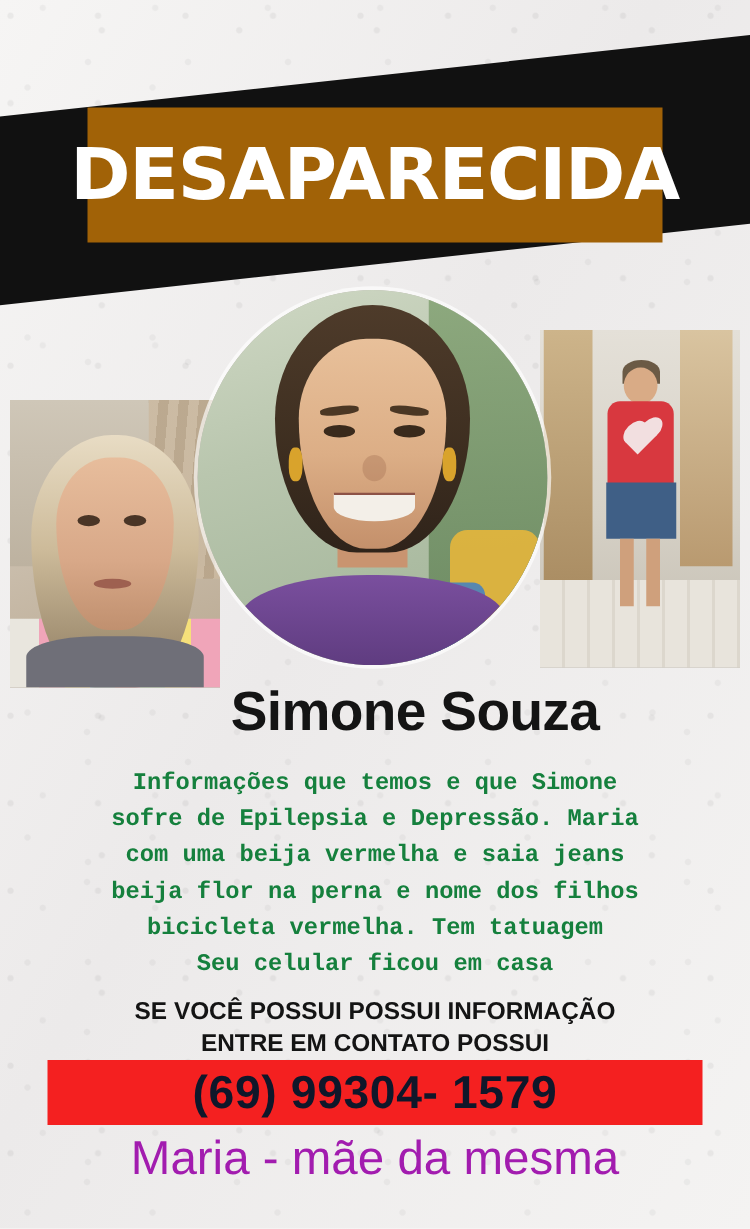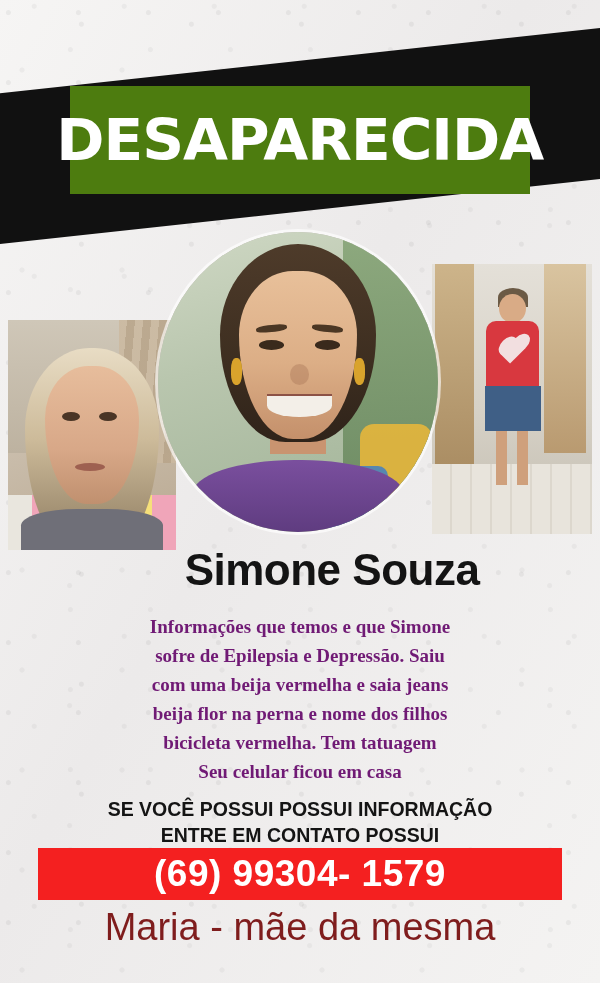--- a/index.html
+++ b/index.html
@@ -48,21 +48,21 @@
     height: 150px;
     background: #111111;
     transform: rotate(-6.2deg);
   }
   .red-band {
     position: absolute;
     left: 70px;
     top: 86px;
     width: 460px;
     height: 108px;
-    background: #4d7c0f;
+    background: #a16207;
     display: flex;
     align-items: center;
     justify-content: center;
   }
   .red-band .title {
     color: #ffffff;
     font-size: 57px;
     font-weight: bold;
     letter-spacing: -1px;
     font-family: "DejaVu Sans", sans-serif;
@@ -280,23 +280,23 @@
 
   
   .description {
     position: absolute;
     top: 612px;
     left: 60px;
     width: 480px;
     text-align: center;
     font-size: 19px;
     line-height: 29px;
-    color: #701a75;
+    color: #15803d;
     font-weight: bold;
-    font-family: Liberation Serif, serif;
+    font-family: Liberation Mono, monospace;
   }
   .description .line { display: block; }
 
   
   .callout {
     position: absolute;
     top: 796px;
     left: 40px;
     width: 520px;
     text-align: center;
@@ -313,35 +313,35 @@
     left: 38px;
     top: 848px;
     width: 524px;
     height: 52px;
     background: #f42020;
     display: flex;
     align-items: center;
     justify-content: center;
   }
   .phone-band .phone {
-    color: #ffffff;
+    color: #0f172a;
     font-size: 37px;
     font-weight: bold;
     letter-spacing: 0.5px;
     font-family: "Liberation Sans", sans-serif;
   }
 
   .footer {
     position: absolute;
     top: 906px;
     left: 0;
     width: 600px;
     text-align: center;
     font-size: 38px;
-    color: #7f1d1d;
+    color: #a21caf;
     font-family: "Liberation Sans", sans-serif;
   }
 </style>
 </head>
 <body>
 
 <div class="poster">
   <div class="bg-texture"></div>
 
   <div class="header-zone">
@@ -398,21 +398,21 @@
       <div class="ph-c-earring l"></div>
       <div class="ph-c-earring r"></div>
     </div>
 
   </div>
 
   <div class="name">Simone Souza</div>
 
   <div class="description">
     <span class="line">Informações que temos e que Simone</span>
-    <span class="line">sofre de Epilepsia e Depressão. Saiu</span>
+    <span class="line">sofre de Epilepsia e Depressão. Maria</span>
     <span class="line">com uma beija vermelha e saia jeans</span>
     <span class="line">beija flor na perna e nome dos filhos</span>
     <span class="line">bicicleta vermelha. Tem tatuagem</span>
     <span class="line">Seu celular ficou em casa</span>
   </div>
 
   <div class="callout">
     <span class="line">SE VOCÊ POSSUI POSSUI INFORMAÇÃO</span>
     <span class="line">ENTRE EM CONTATO POSSUI</span>
   </div>

